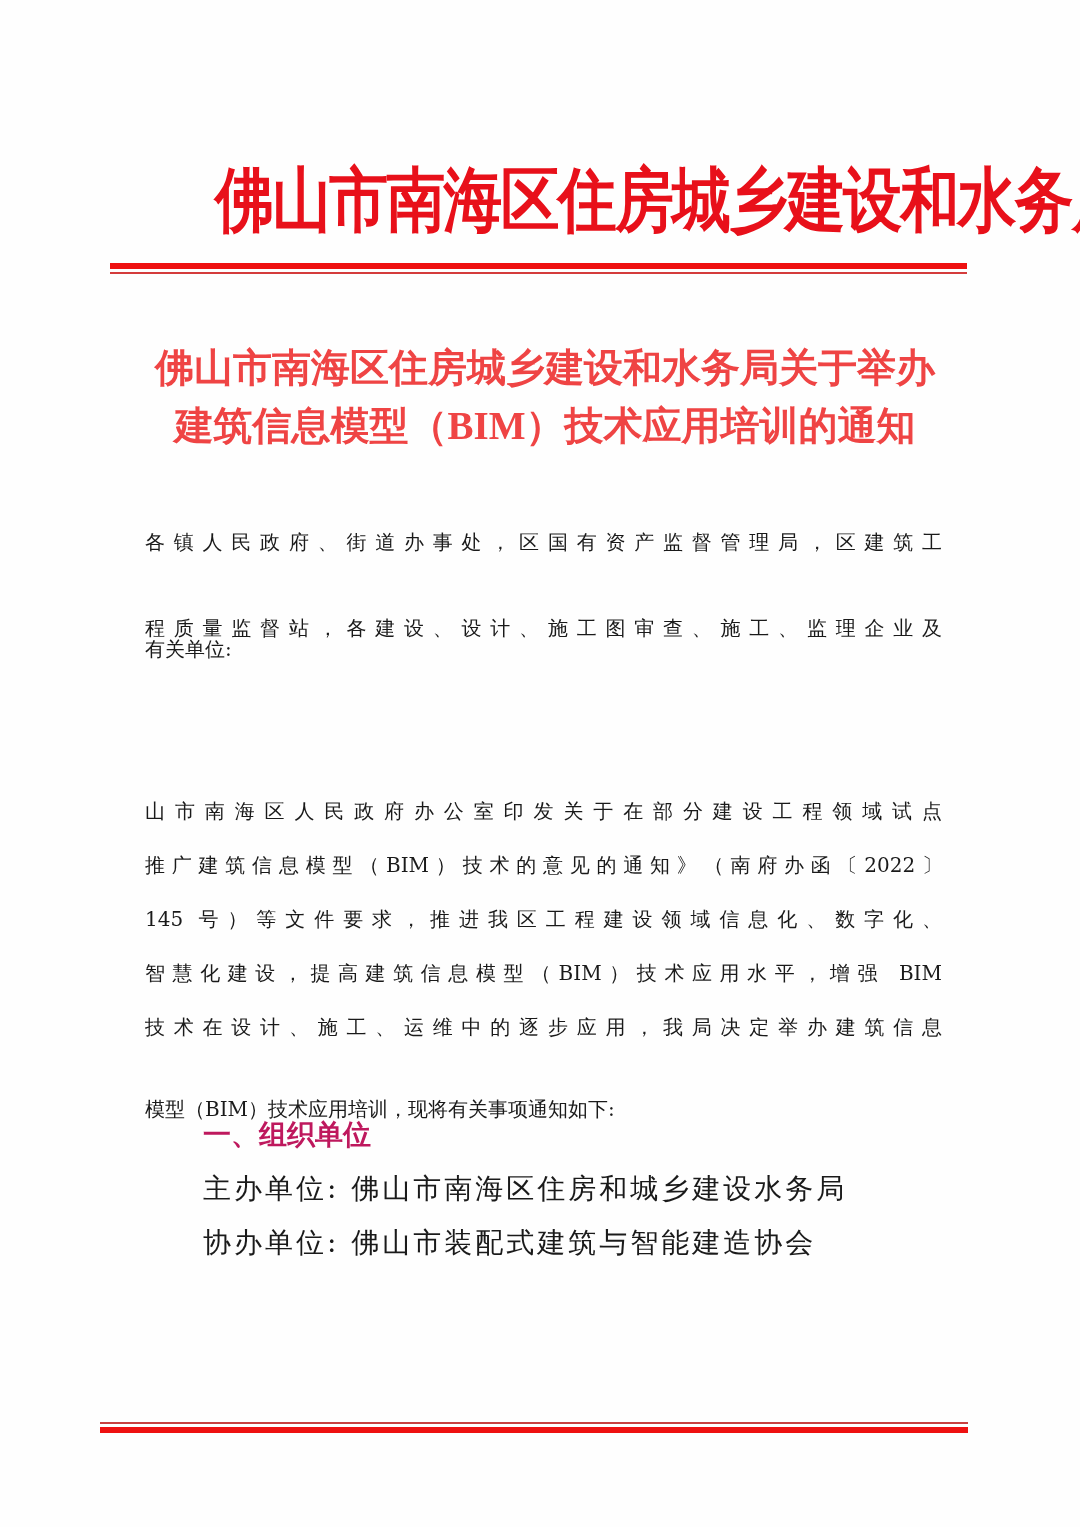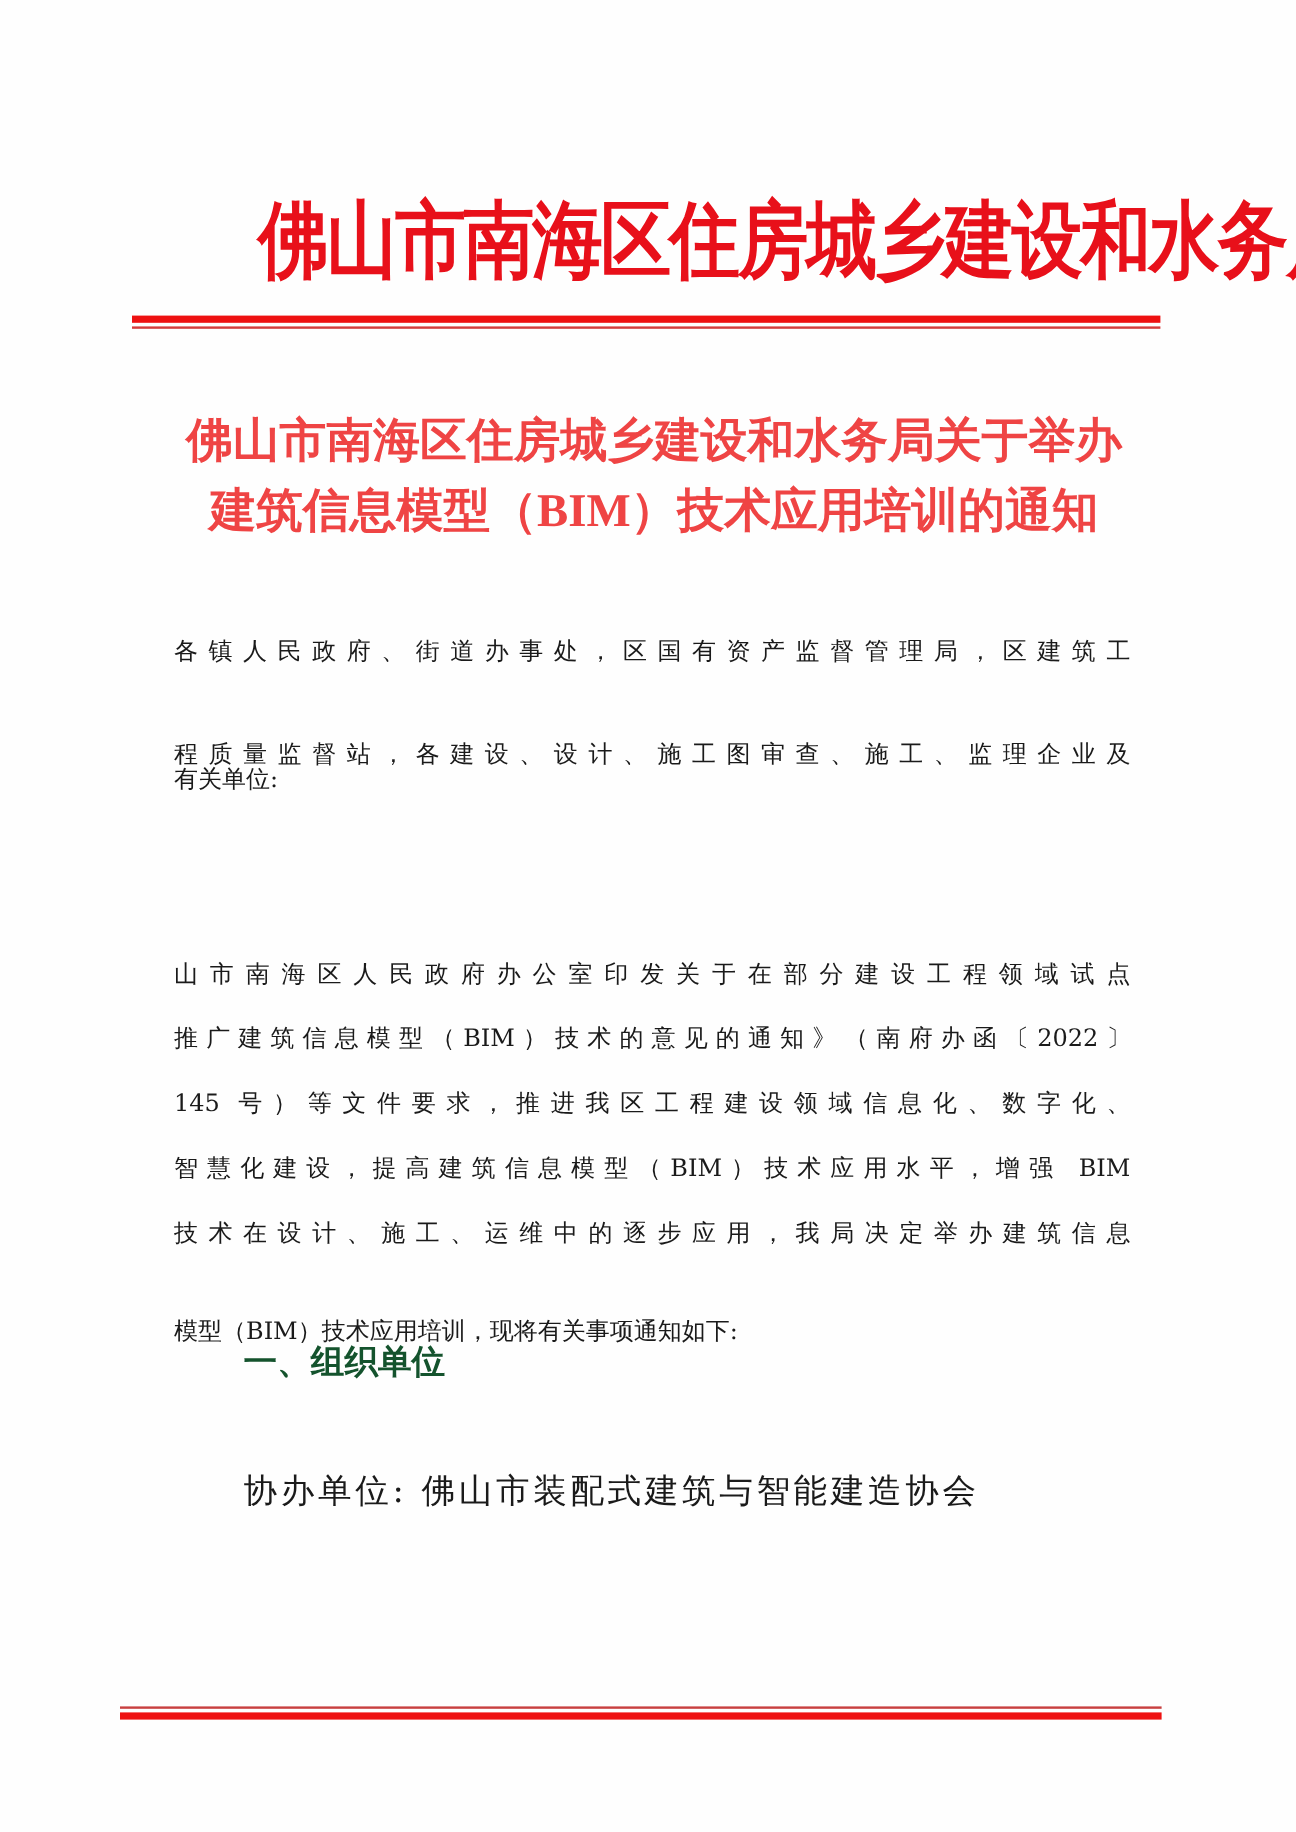--- a/index.html
+++ b/index.html
@@ -31,21 +31,21 @@
   .body-line {
     position: absolute; left: 145px; width: 797px; height: 40px;
     color: #1a1a1a; font-family: "DejaVu Serif", "Liberation Serif", serif;
     font-size: 20px; line-height: 40px; white-space: nowrap;
     text-align: justify; text-align-last: justify;
   }
   .body-line.indent { left: 203px; width: 739px; }
   .body-line.last { text-align-last: left; }
 
   .heading {
-    position: absolute; left: 203px; color: #14532d;
+    position: absolute; left: 203px; color: #be185d;
     font-family: "DejaVu Sans", "Liberation Sans", sans-serif; font-weight: bold;
     font-size: 28px; line-height: 40px; white-space: nowrap;
   }
   .org-line {
     position: absolute; left: 203px; color: #1a1a1a;
     font-family: "DejaVu Serif", "Liberation Serif", serif;
     font-size: 28px; line-height: 40px; white-space: nowrap; letter-spacing: 3px;
   }
 </style>
 </head>
@@ -68,18 +68,19 @@
   <div class="body-line last" style="top:629px;">有关单位:</div>
 
   <div class="body-line" style="top:791px;">山市南海区人民政府办公室印发关于在部分建设工程领域试点</div>
   <div class="body-line" style="top:845px;">推广建筑信息模型（BIM）技术的意见的通知》（南府办函〔2022〕</div>
   <div class="body-line" style="top:899px;">145 号）等文件要求，推进我区工程建设领域信息化、数字化、</div>
   <div class="body-line" style="top:953px;">智慧化建设，提高建筑信息模型（BIM）技术应用水平，增强 BIM</div>
   <div class="body-line" style="top:1007px;">技术在设计、施工、运维中的逐步应用，我局决定举办建筑信息</div>
   <div class="body-line last" style="top:1061px;margin-top:28px;">模型（BIM）技术应用培训，现将有关事项通知如下:</div>
 
   <div class="heading" style="top:1115px;">一、组织单位</div>
+  <div class="org-line" style="top:1169px;">主办单位: 佛山市南海区住房和城乡建设水务局</div>
   <div class="org-line" style="top:1223px;">协办单位: 佛山市装配式建筑与智能建造协会</div>
 
 
   <div class="rule bot-thin"></div>
   <div class="rule bot-thick"></div>
 </div>
 
 </body></html>

